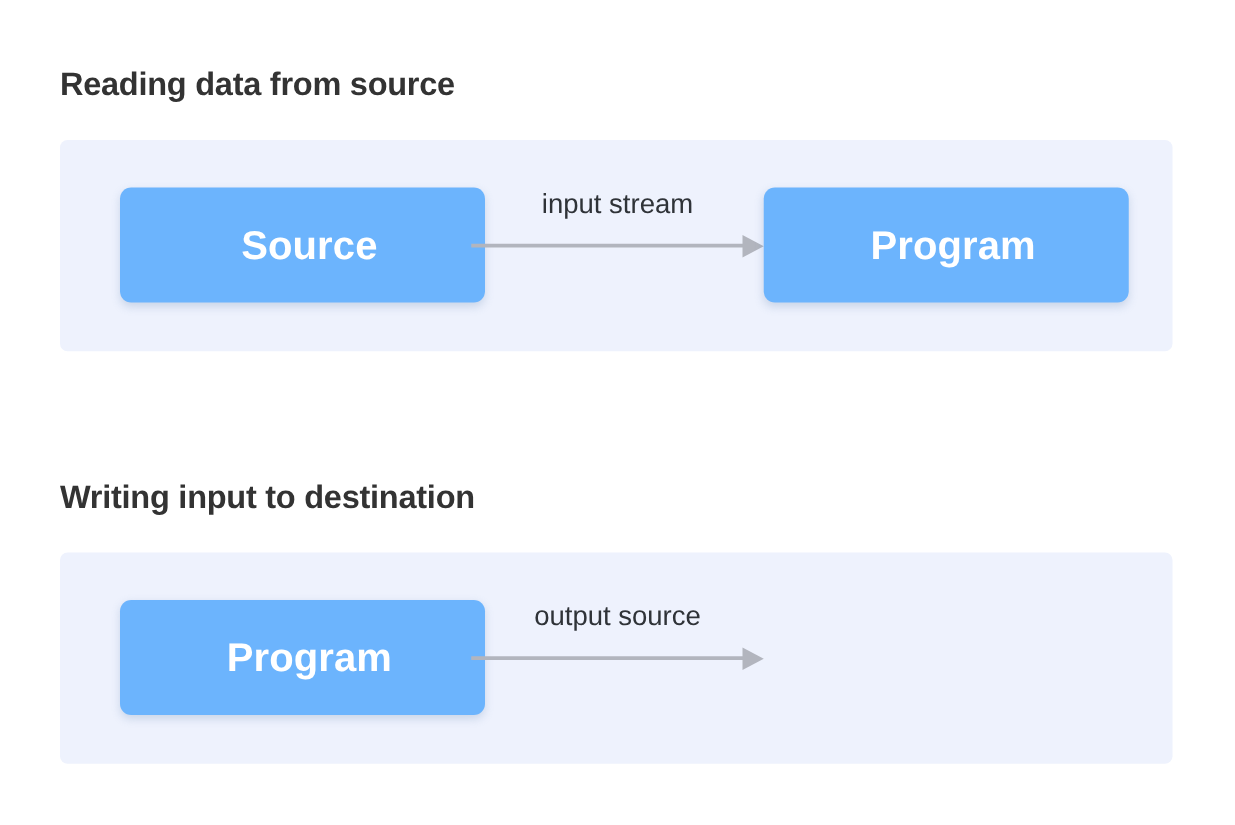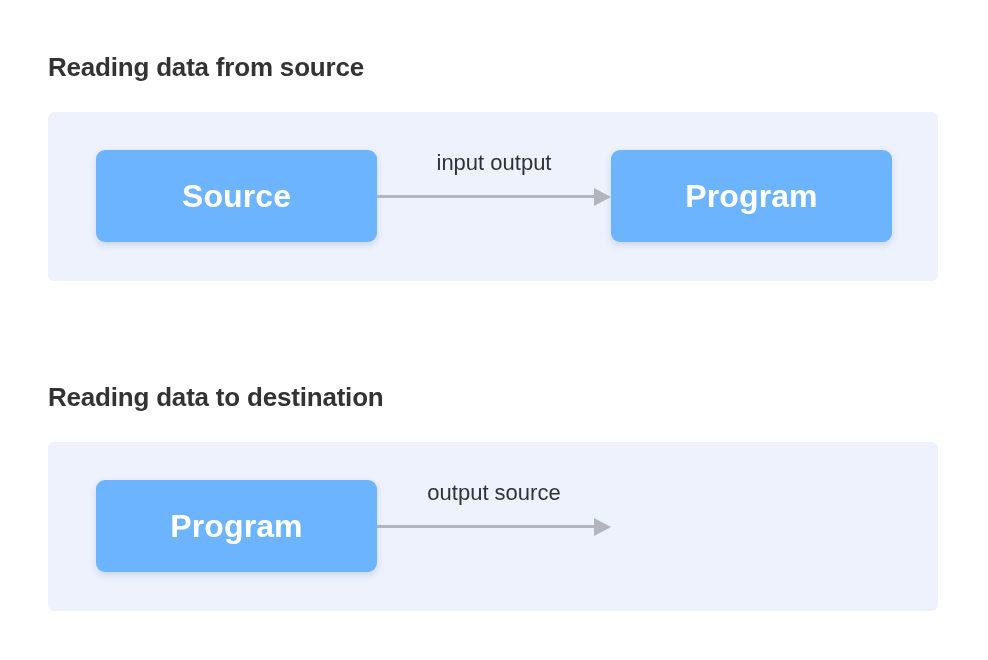--- a/index.html
+++ b/index.html
@@ -51,20 +51,21 @@
     position: absolute;
     top: 38px;
     width: 281px;
     height: 92px;
     background: #6cb4fd;
     border-radius: 9px;
     box-shadow: 0 3px 7px rgba(120, 150, 190, 0.30);
     display: flex;
     align-items: center;
     justify-content: center;
+    padding-left: 11px;
   }
   .flow-box.left  { left: 48px; }
   .flow-box.right { left: 563px; }
 
   .flow-box-label {
     font-size: 32px;
     font-weight: bold;
     color: #ffffff;
     letter-spacing: 0.1px;
     white-space: nowrap;
@@ -114,33 +115,33 @@
 <div class="page">
 
   <div class="section-heading" id="heading-read">Reading data from source</div>
 
   <div class="panel" id="panel-read">
 
     <div class="flow-box left">
       <span class="flow-box-label">Source</span>
     </div>
 
-    <div class="arrow-label">input output</div>
+    <div class="arrow-label">input stream</div>
 
     <div class="arrow">
       <div class="arrow-line"></div>
       <div class="arrow-head"></div>
     </div>
 
     <div class="flow-box right">
       <span class="flow-box-label">Program</span>
     </div>
   </div>
 
-  <div class="section-heading" id="heading-write">Reading data to destination</div>
+  <div class="section-heading" id="heading-write">Writing input to destination</div>
 
   <div class="panel" id="panel-write">
 
     <div class="flow-box left">
       <span class="flow-box-label">Program</span>
     </div>
 
     <div class="arrow-label">output source</div>
 
     <div class="arrow">

